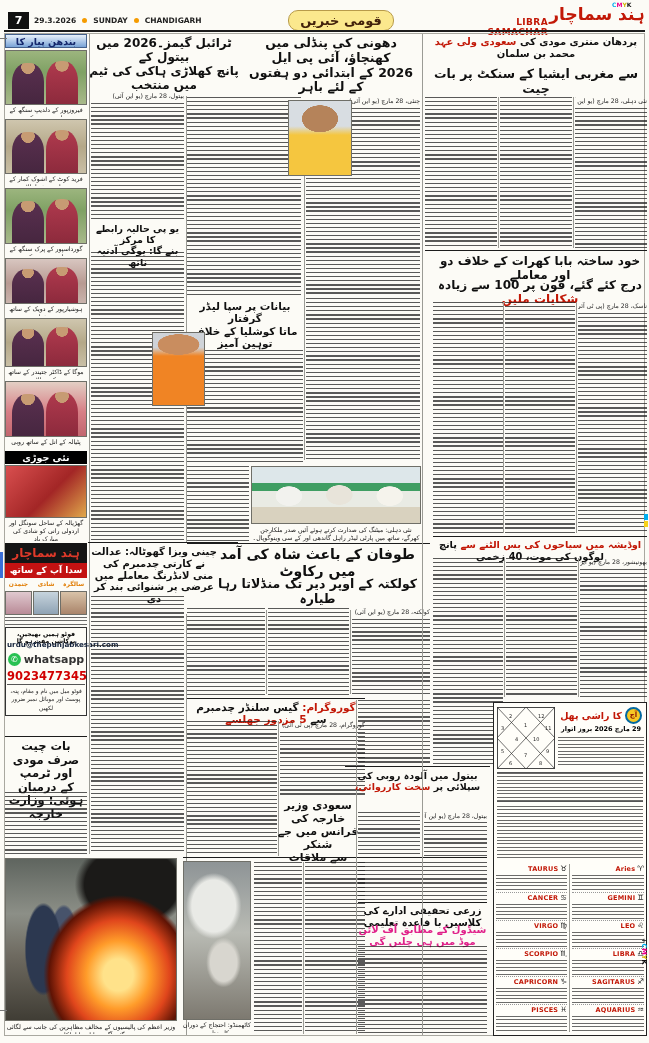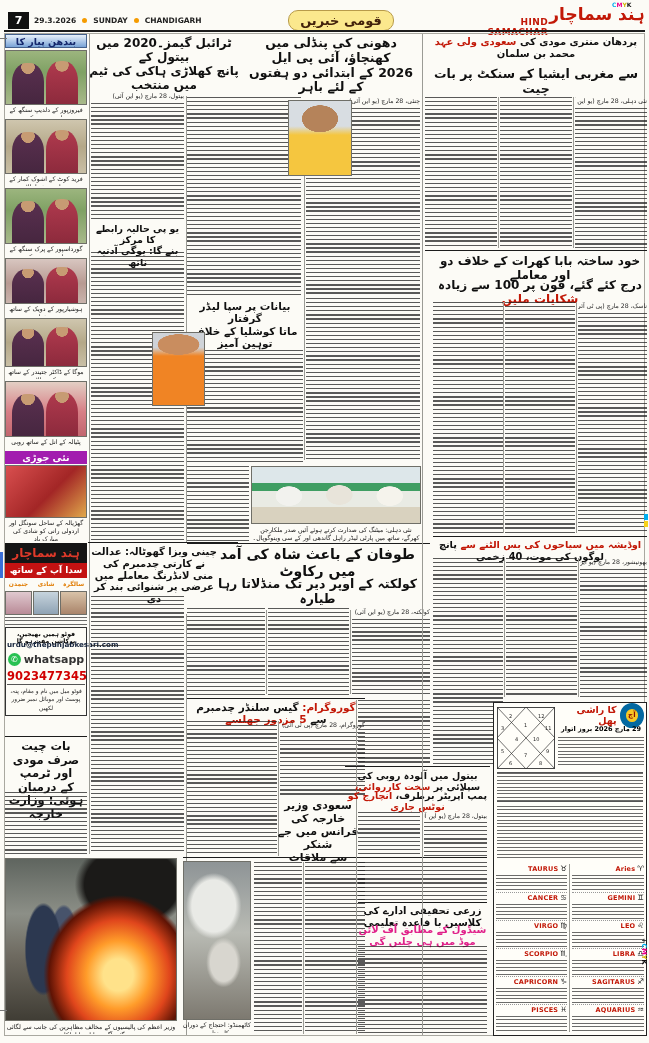--- a/index.html
+++ b/index.html
@@ -44,21 +44,21 @@
      radial-gradient(48% 40% at 74% 16%,#1b1a18 0 58%,transparent 70%),
      radial-gradient(13% 34% at 22% 56%,#2c3850 0 78%,transparent 85%),
      radial-gradient(10% 26% at 34% 50%,#47536b 0 76%,transparent 84%),
      linear-gradient(180deg,#5f655f 0%,#8c8f87 34%,#6e6a60 60%,#403d35 100%);}
   .smokeph{background:
      radial-gradient(60% 30% at 45% 28%,#e9eae6 0 55%,transparent 70%),
      radial-gradient(40% 24% at 60% 64%,#d8d6cf 0 50%,transparent 66%),
      linear-gradient(180deg,#8e9496 0%,#b9bbb4 45%,#7d7970 100%);}
   .zname{color:#c21807;font-weight:bold;font-size:6.5px;letter-spacing:.2px;}
   .zicon{font-size:7.5px;color:#111;}
-  .badgeball{display:inline-block;width:13px;height:13px;border-radius:50%;background:#f7c824;border:6px solid #0369a1;
+  .badgeball{display:inline-block;width:13px;height:13px;border-radius:50%;background:#f7c824;border:2px solid #0369a1;
      color:#8a1000;font-size:7px;font-weight:bold;text-align:center;line-height:13px;}
   .waicon{display:inline-block;width:13px;height:13px;border-radius:50%;background:#28c152;color:#fff;
      font-size:8px;text-align:center;line-height:13px;}
   .dot{width:5px;height:5px;border-radius:50%;background:#f59b00;align-self:center;}
   .regdot1{background:#00aeef;}
   .regdot2{background:#f7d117;}
 </style>
 </head>
 <body>
 
@@ -73,21 +73,21 @@
   <div class="abs" style="left:34px;top:14px;height:12px;display:flex;gap:6px;font-size:7.5px;font-weight:bold;color:#222;align-items:center;">
     <span>29.3.2026</span>
     <span class="dot"></span>
     <span>SUNDAY</span>
     <span class="dot"></span>
     <span>CHANDIGARH</span>
   </div>
 
   <div class="abs u" style="left:288px;top:10px;width:106px;height:21px;background:#fbe88d;border:1px solid #b89b4a;border-radius:10px;color:#42210b;font-size:13px;font-weight:bold;text-align:center;line-height:20px;">قومی خبریں</div>
 
-  <div class="abs" style="left:468px;top:17px;width:80px;font-size:9px;font-weight:bold;color:#c21807;letter-spacing:.4px;text-align:right;">HIND SAMACHAR</div>
+  <div class="abs" style="left:468px;top:17px;width:80px;font-size:9px;font-weight:bold;color:#c21807;letter-spacing:.4px;text-align:right;">LIBRA SAMACHAR</div>
 
   <div class="abs u" style="left:549px;top:4px;width:96px;height:26px;color:#c21807;font-size:17px;font-weight:bold;text-align:center;">ہند سماچار</div>
 
   <div class="abs hd" style="left:4px;top:30px;width:641px;height:2px;"></div>
   <div class="abs" style="left:4px;top:33px;width:641px;height:1003px;border:1px solid #a9a8a0;"></div>
 
   <div class="abs u" style="left:5px;top:34px;width:82px;height:14px;background:linear-gradient(180deg,#e8f1fb,#79a3d6);border:1px solid #44618c;color:#14276b;font-size:9.5px;font-weight:bold;text-align:center;line-height:13px;">بندھن پیار کا</div>
 
   <div class="abs ph couple" style="left:5px;top:50px;width:82px;height:55px;"></div>
   <div class="abs cap" style="left:5px;top:106px;width:82px;height:11px;">فیروزپور کے دلدیپ سنگھ کے ساتھ ہیر بیر کور</div>
@@ -95,21 +95,21 @@
   <div class="abs cap" style="left:5px;top:175px;width:82px;height:11px;">فرید کوٹ کے اشوک کمار کے ساتھ سشما بالا</div>
   <div class="abs ph couple" style="left:5px;top:188px;width:82px;height:56px;"></div>
   <div class="abs cap" style="left:5px;top:245px;width:82px;height:11px;">گورداسپور کے پرک سنگھ کے ساتھ ہرپریت کور</div>
   <div class="abs ph couple cD" style="left:5px;top:258px;width:82px;height:46px;"></div>
   <div class="abs cap" style="left:5px;top:305px;width:82px;height:11px;">ہوشیارپور کے دویک کے ساتھ درشنا</div>
   <div class="abs ph couple cB" style="left:5px;top:318px;width:82px;height:49px;"></div>
   <div class="abs cap" style="left:5px;top:368px;width:82px;height:11px;">موگا کے ڈاکٹر جتیندر کے ساتھ کرن بالا</div>
   <div class="abs ph couple cF" style="left:5px;top:381px;width:82px;height:56px;"></div>
   <div class="abs cap" style="left:5px;top:438px;width:82px;height:11px;">پٹیالہ کے انل کے ساتھ روبی</div>
 
-  <div class="abs u" style="left:5px;top:451px;width:82px;height:13px;background:#a21caf;color:#fff;font-size:9.5px;font-weight:bold;text-align:center;line-height:13px;">نئی جوڑی</div>
+  <div class="abs u" style="left:5px;top:451px;width:82px;height:13px;background:#000000;color:#fff;font-size:9.5px;font-weight:bold;text-align:center;line-height:13px;">نئی جوڑی</div>
   <div class="abs ph wed" style="left:5px;top:465px;width:82px;height:53px;"></div>
   <div class="abs cap" style="left:5px;top:519px;width:82px;height:22px;">گھڑیالہ کے ساحل سونگل اور اردولی رانی کو شادی کی مبارک باد</div>
 
   <div class="abs u" style="left:5px;top:543px;width:82px;height:20px;background:#151515;color:#e03a2a;font-size:12px;font-weight:bold;text-align:center;line-height:20px;">ہند سماچار</div>
   <div class="abs u" style="left:5px;top:563px;width:82px;height:15px;background:#c31212;color:#fff;font-size:9px;font-weight:bold;text-align:center;line-height:15px;">سدا آپ کے ساتھ</div>
 
   <div class="abs u" style="left:60px;top:580px;width:27px;height:10px;color:#e07b00;font-size:6px;font-weight:bold;text-align:center;">سالگرہ</div>
   <div class="abs u" style="left:33px;top:580px;width:26px;height:10px;color:#e07b00;font-size:6px;font-weight:bold;text-align:center;">شادی</div>
   <div class="abs u" style="left:5px;top:580px;width:27px;height:10px;color:#e07b00;font-size:6px;font-weight:bold;text-align:center;">جنمدن</div>
   <div class="abs ph mini1" style="left:60px;top:591px;width:27px;height:24px;"></div>
@@ -134,21 +134,21 @@
     <div>کے درمیان ہوئی: وزارت خارجہ</div>
   </div>
   <div class="abs sim" style="left:5px;top:792px;width:82px;height:62px;"></div>
 
   <div class="abs ph fireph" style="left:5px;top:858px;width:172px;height:163px;"></div>
   <div class="abs cap" style="left:5px;top:1023px;width:172px;height:11px;">وزیر اعظم کی پالیسیوں کے مخالف مظاہرین کی جانب سے لگائی گئی آگ بجھاتا ہوا اہلکار۔</div>
 
   <div class="abs vd" style="left:89px;top:34px;width:1px;height:820px;"></div>
 
   <div class="abs u hl" style="left:88px;top:36px;width:152px;height:52px;font-size:12px;">
-    <div>ٹرائبل گیمز۔2020 میں بیتول کے</div>
+    <div>ٹرائبل گیمز۔2026 میں بیتول کے</div>
     <div>پانچ کھلاڑی ہاکی کی ٹیم میں منتخب</div>
   </div>
   <div class="abs dl" style="left:91px;top:92px;width:93px;height:9px;">بیتول، 28 مارچ (یو این آئی)</div>
   <div class="abs sim" style="left:91px;top:103px;width:93px;height:117px;"></div>
   <div class="abs u hl" style="left:91px;top:223px;width:93px;height:26px;font-size:9.5px;">
     <div>یو پی حالیہ رابطے کا مرکز</div>
     <div>بنے گا: یوگی آدتیہ ناتھ</div>
   </div>
   <div class="abs sim" style="left:91px;top:252px;width:93px;height:288px;"></div>
 
@@ -213,23 +213,20 @@
   <div class="abs cap" style="left:183px;top:1021px;width:68px;height:12px;">کاٹھمنڈو: احتجاج کے دوران کا منظر۔</div>
   <div class="abs sim" style="left:305px;top:862px;width:60px;height:172px;"></div>
   <div class="abs sim" style="left:254px;top:862px;width:48px;height:172px;"></div>
   <div class="abs vd" style="left:303px;top:862px;width:1px;height:172px;"></div>
 
   <div class="abs vd" style="left:356px;top:700px;width:1px;height:334px;"></div>
   <div class="abs sim" style="left:358px;top:700px;width:72px;height:64px;"></div>
   <div class="abs hd" style="left:345px;top:766px;width:145px;height:1px;"></div>
   <div class="abs u hl" style="left:345px;top:770px;width:145px;height:20px;font-size:9.5px;">
     <span>بیتول میں آلودہ روبی کی سپلائی پر </span><span class="red">سخت کارروائی،</span>
-  </div>
-  <div class="abs u hl" style="left:345px;top:790px;width:145px;height:20px;font-size:9.5px;">
-    <span>پمپ آپریٹر برطرف، </span><span class="red">انچارج کو نوٹس جاری</span>
   </div>
   <div class="abs dl" style="left:424px;top:812px;width:63px;height:8px;">بیتول، 28 مارچ (یو این آئی)</div>
   <div class="abs sim" style="left:424px;top:822px;width:63px;height:36px;"></div>
   <div class="abs sim" style="left:358px;top:812px;width:62px;height:46px;"></div>
   <div class="abs sim" style="left:358px;top:862px;width:129px;height:38px;"></div>
   <div class="abs hd" style="left:358px;top:902px;width:129px;height:1px;"></div>
   <div class="abs u hl" style="left:358px;top:905px;width:129px;height:19px;font-size:10px;">زرعی تحقیقی ادارے کی کلاسیں با قاعدہ تعلیمی</div>
   <div class="abs u hl mag" style="left:358px;top:924px;width:129px;height:19px;font-size:10px;">شیڈول کے مطابق آف لائن موڈ میں ہی چلیں گی</div>
   <div class="abs sim" style="left:358px;top:946px;width:129px;height:88px;"></div>
 

